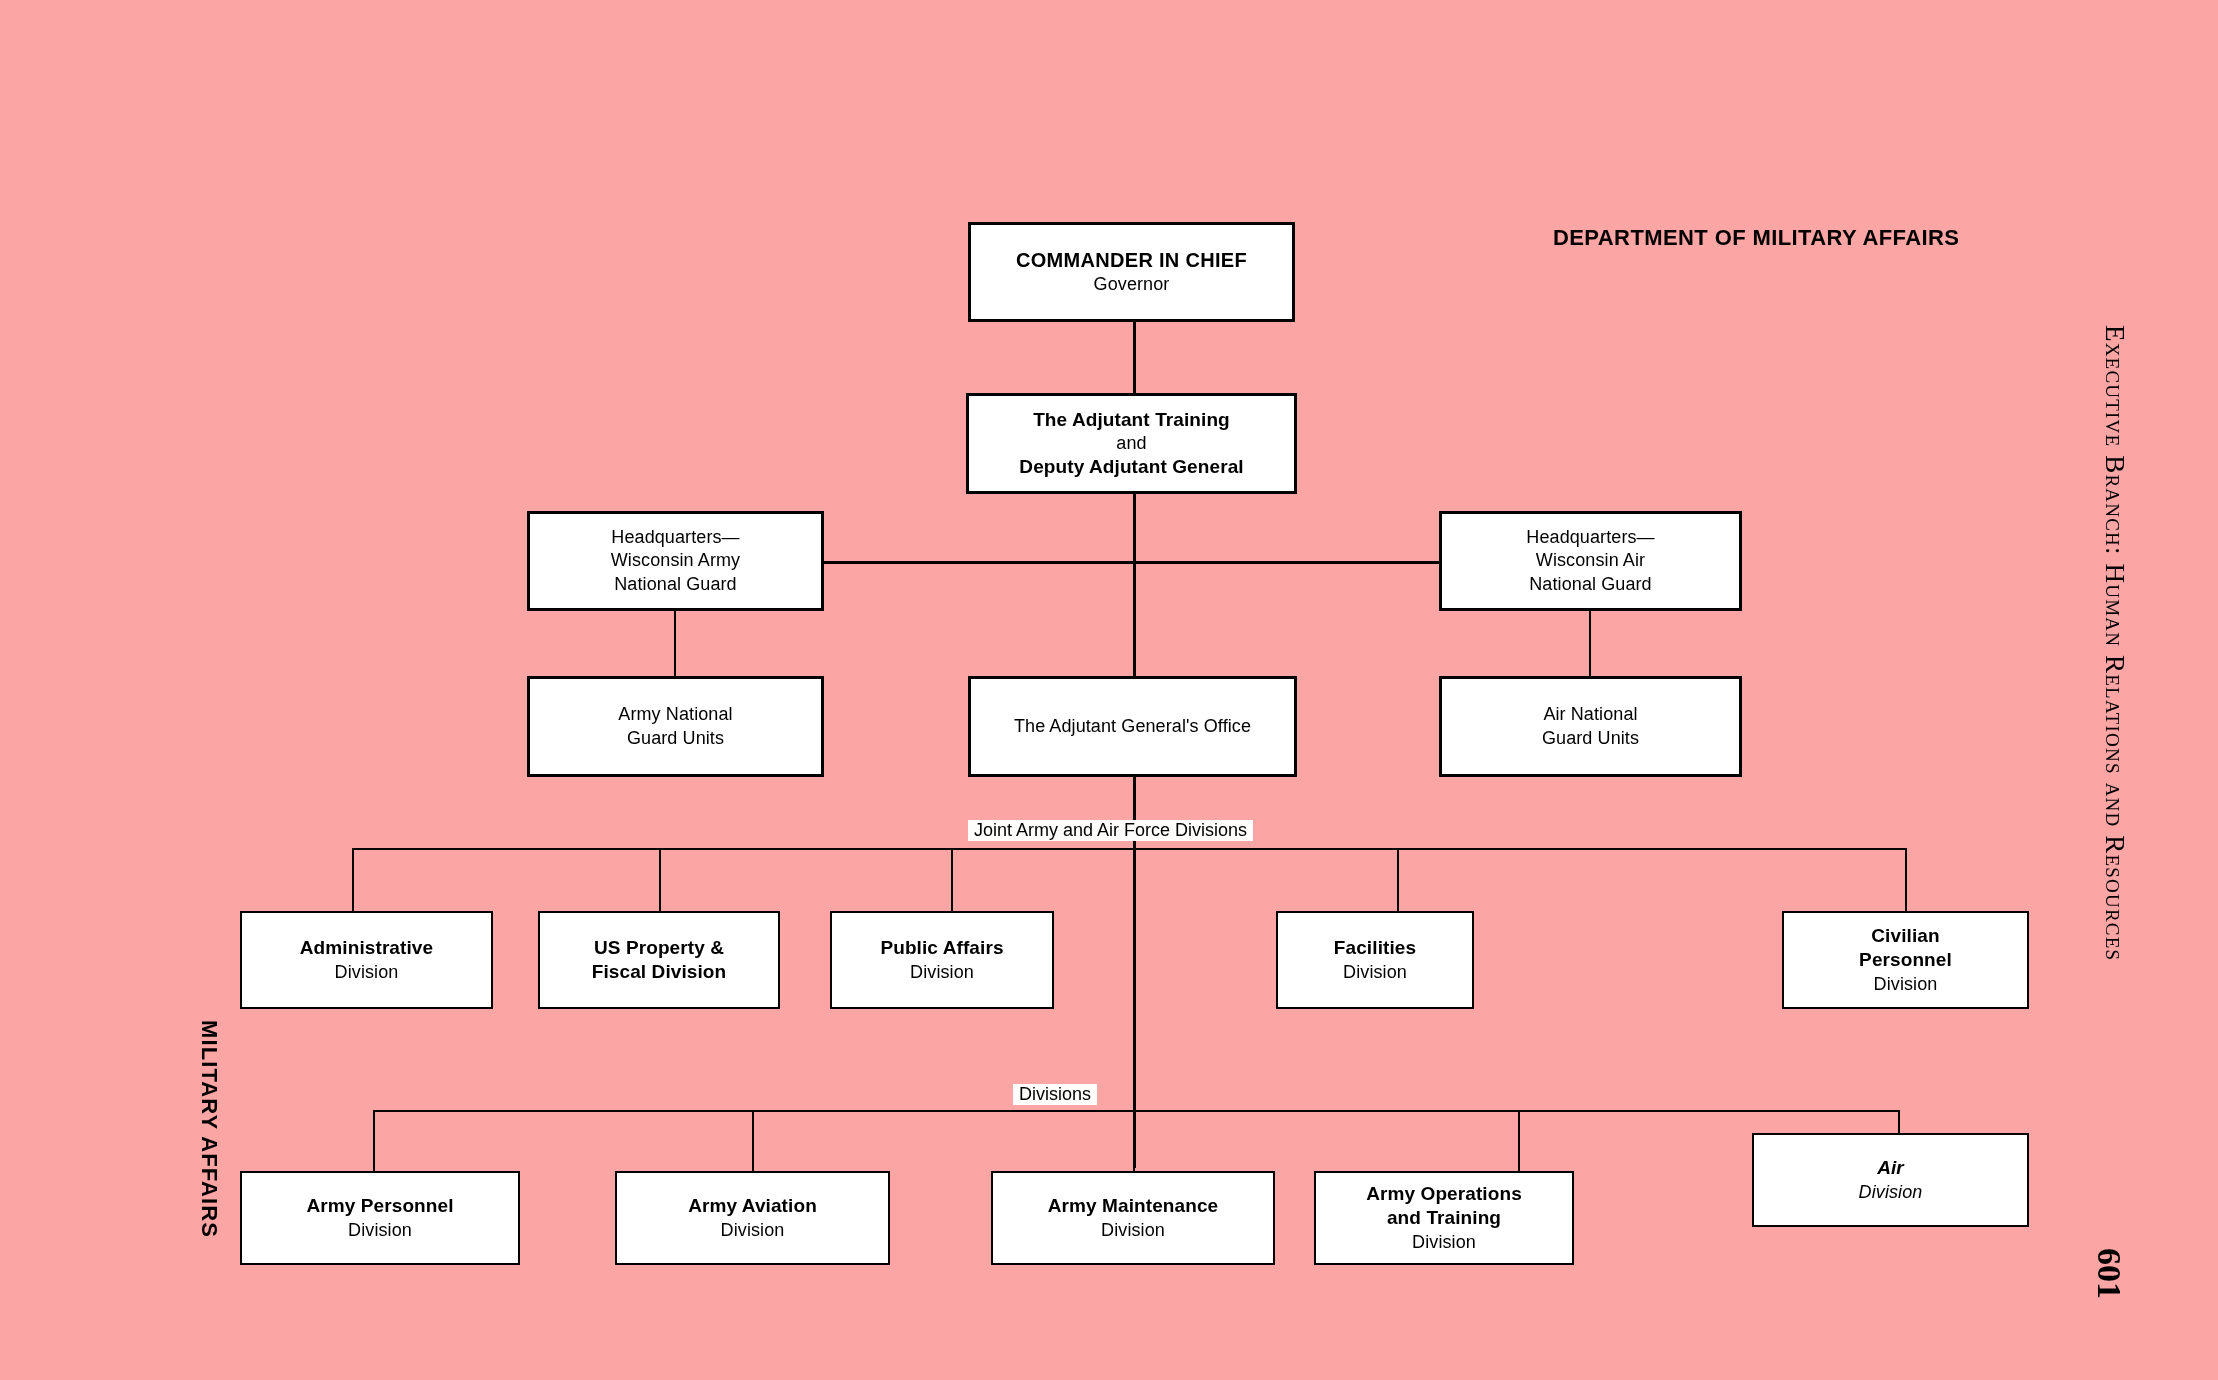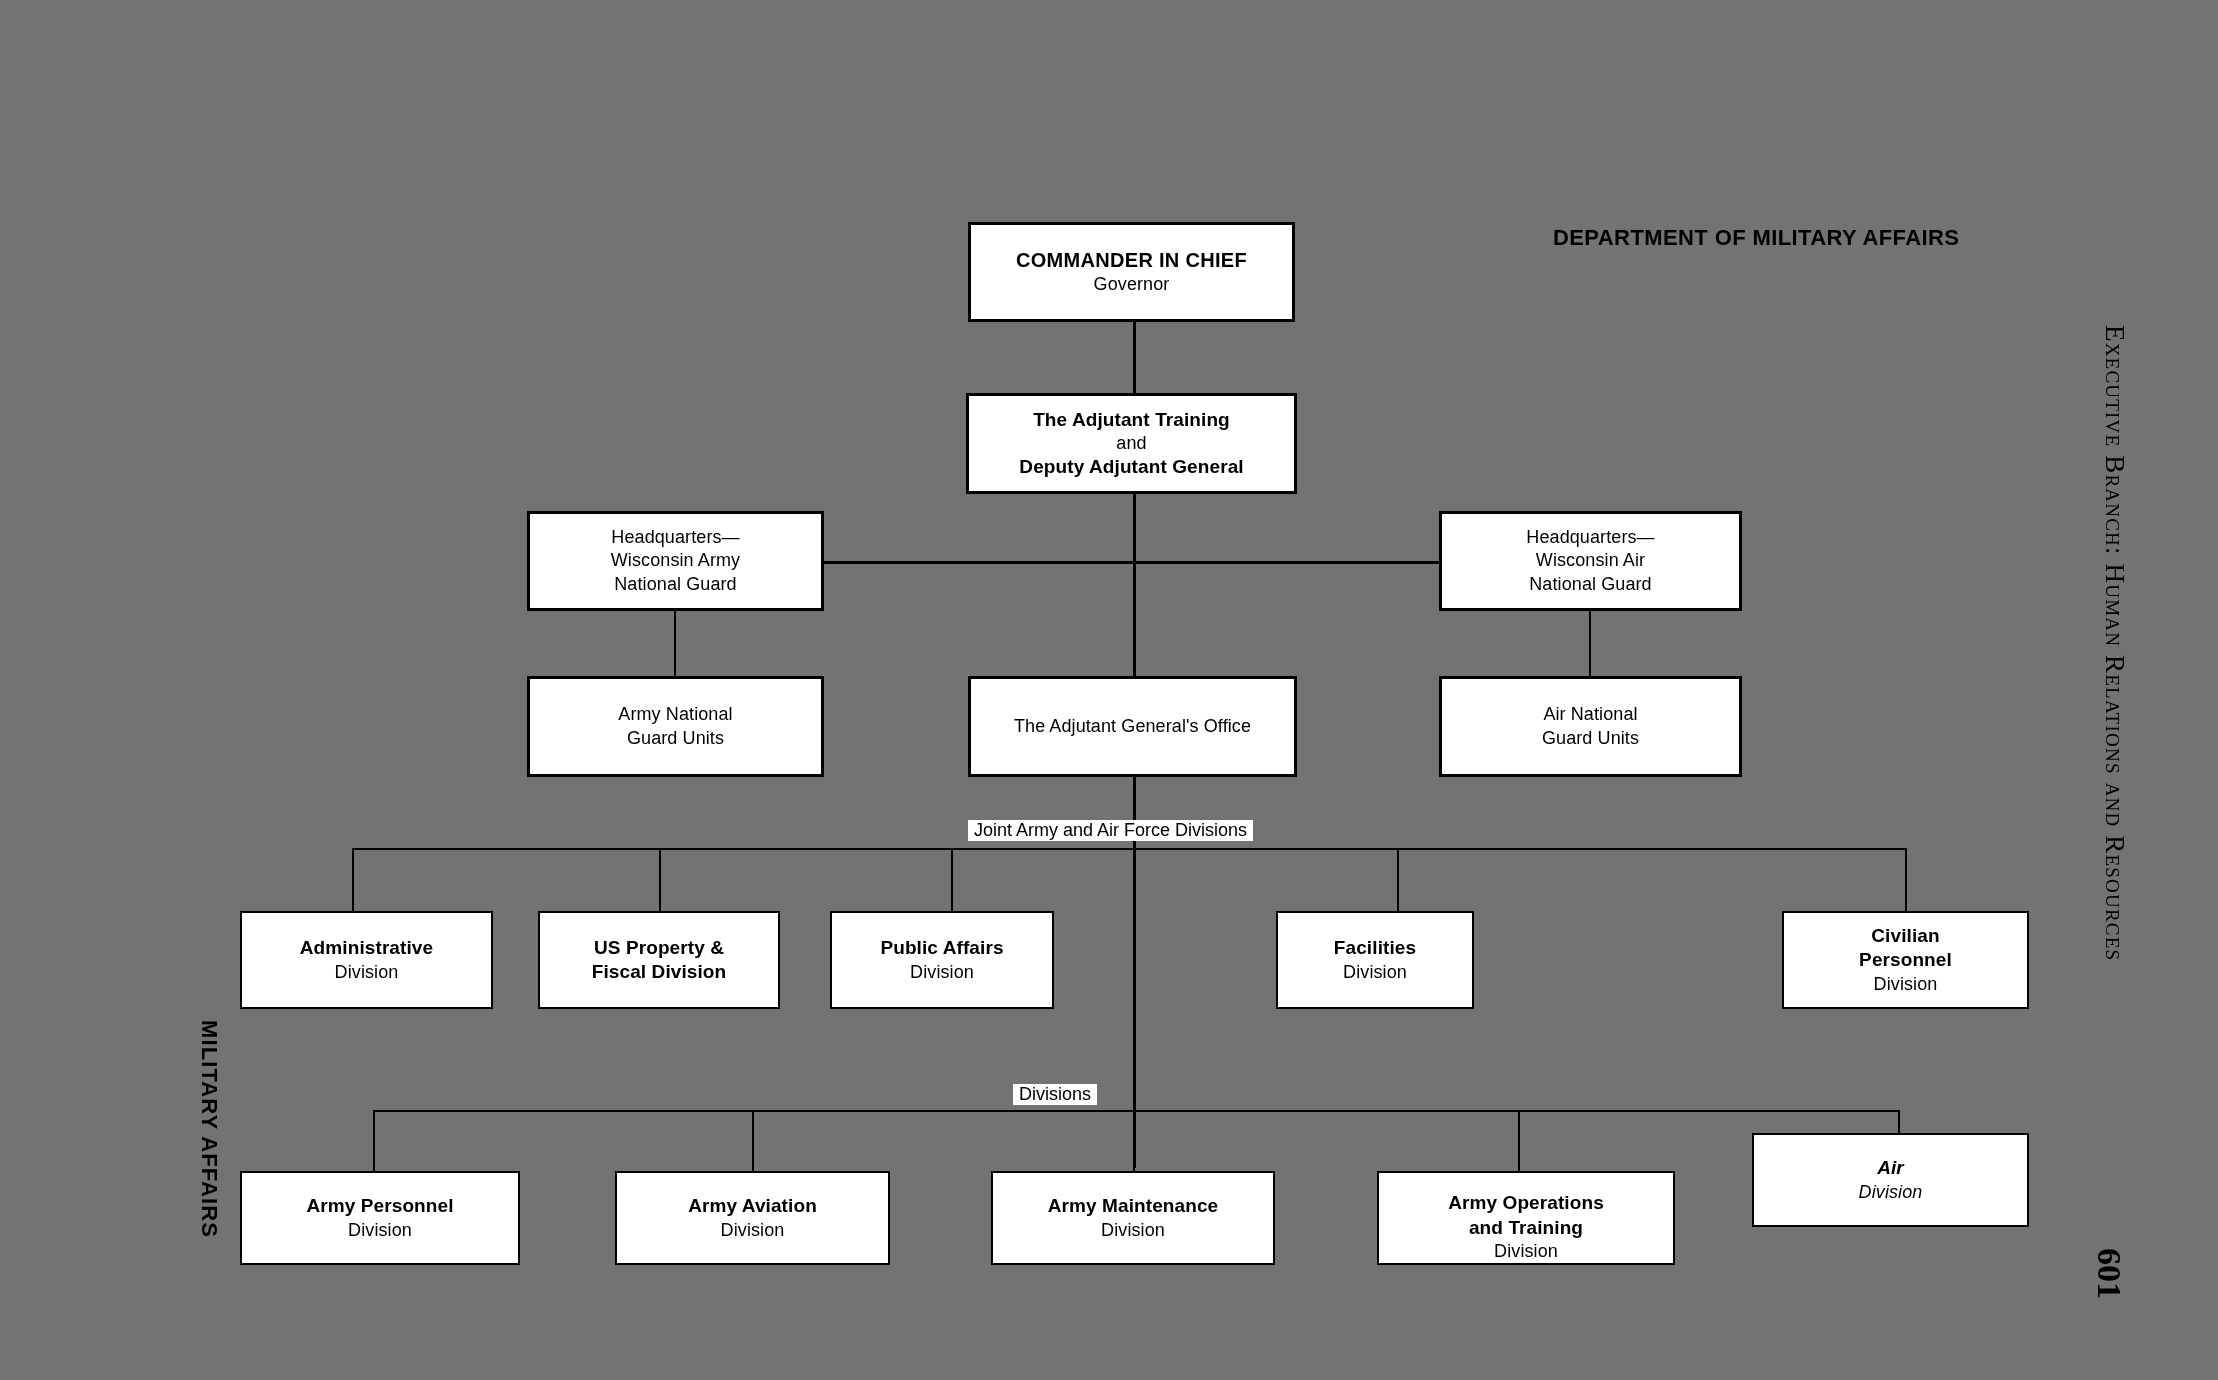--- a/index.html
+++ b/index.html
@@ -8,21 +8,21 @@
     background: #ffffff;
   }
   body {
     font-family: "Liberation Sans", sans-serif;
     color: #000000;
   }
   #page {
     position: relative;
     width: 2218px;
     height: 1380px;
-    background: #737373;
+    background: #fca5a5;
     overflow: hidden;
   }
 
   
   .node {
     position: absolute;
     box-sizing: border-box;
     background: #ffffff;
     border: 3px solid #000000;
     display: flex;
@@ -225,21 +225,21 @@
   <div class="node thinborder" style="left:615px; top:1171px; width:275px; height:94px;">
     <div class="t-bold">Army Aviation</div>
     <div class="t-reg">Division</div>
   </div>
 
   <div class="node thinborder" style="left:991px; top:1171px; width:284px; height:94px;">
     <div class="t-bold">Army Maintenance</div>
     <div class="t-reg">Division</div>
   </div>
 
-  <div class="node thinborder" style="left:1377px; top:1171px; width:298px; height:94px;justify-content:flex-end;">
+  <div class="node thinborder" style="left:1314px; top:1171px; width:260px; height:94px;">
     <div class="t-bold">Army Operations</div>
     <div class="t-bold">and Training</div>
     <div class="t-reg">Division</div>
   </div>
 
   <div class="node thinborder" style="left:1752px; top:1133px; width:277px; height:94px;font-style:italic;">
     <div class="t-bold">Air</div>
     <div class="t-reg">Division</div>
   </div>
 

